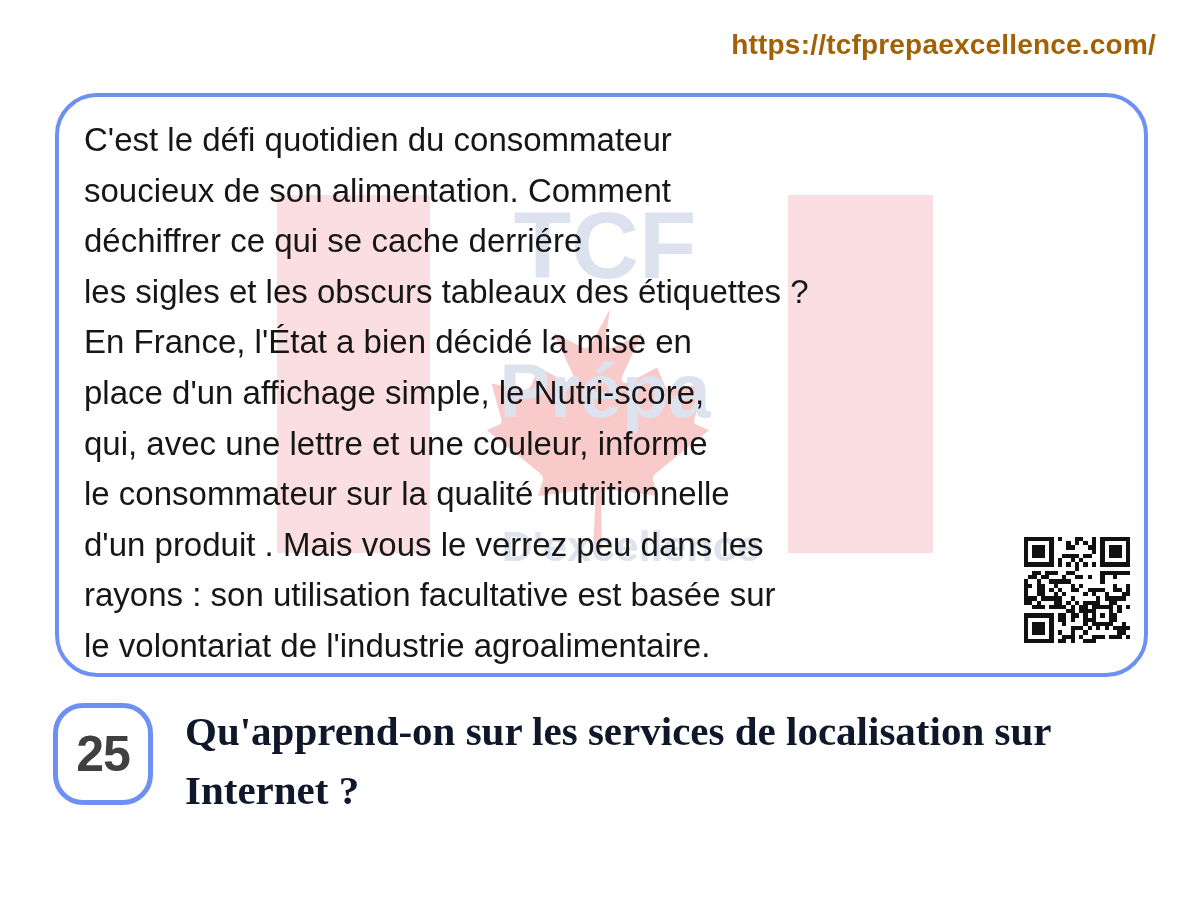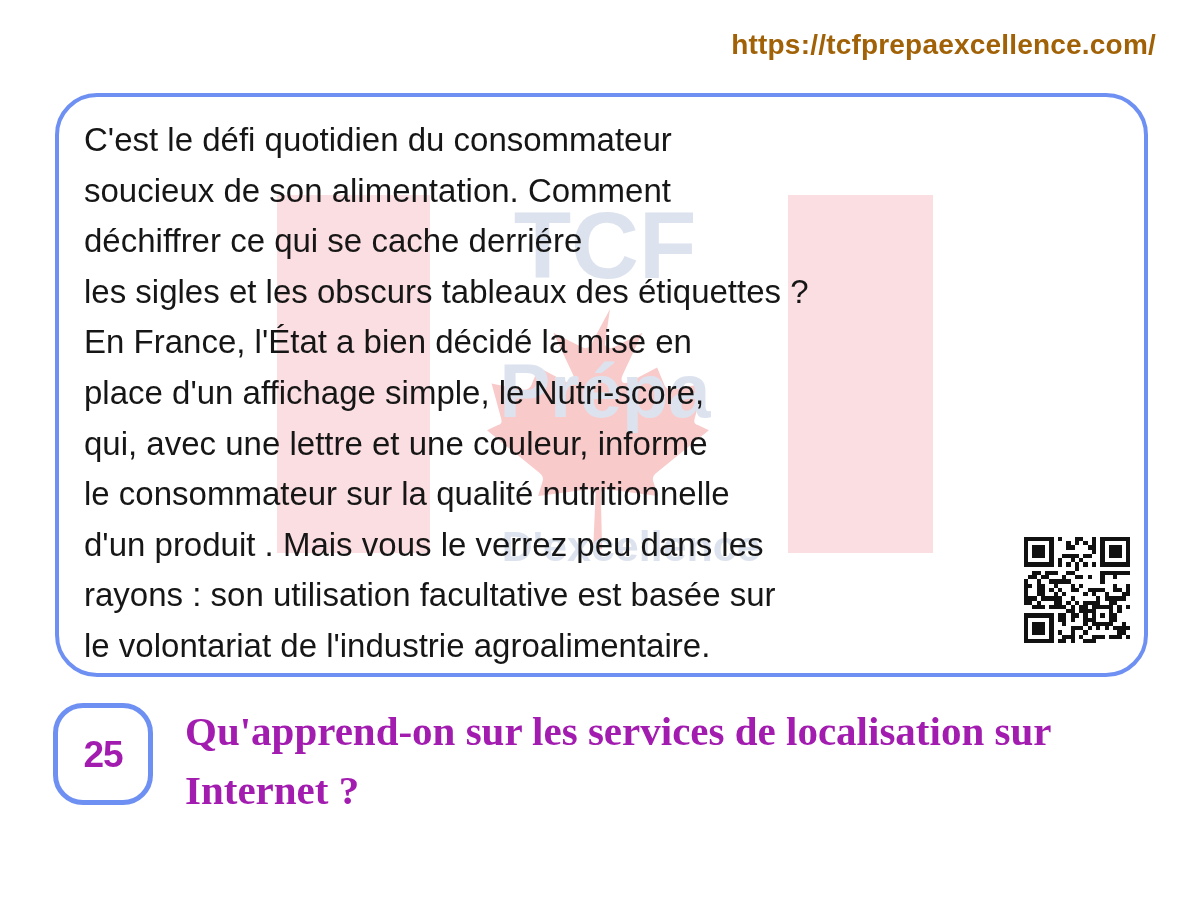--- a/index.html
+++ b/index.html
@@ -64,27 +64,27 @@
   }
   .qr svg{display:block;width:106px;height:106px;shape-rendering:crispEdges;}
 
   
   .q-badge{
     position:absolute;left:53px;top:703px;width:100px;height:102px;
     border:5px solid var(--accent);border-radius:30px;background:#fff;
     display:flex;align-items:center;justify-content:center;
   }
   .q-number{
-    font-size:37px;font-weight:700;color:#a21caf;line-height:1;
+    font-size:50px;font-weight:700;color:#404040;line-height:1;
     letter-spacing:-1px;
   }
   .q-text{
     position:absolute;left:185px;top:702px;width:990px;
     font-family:"Liberation Serif","DejaVu Serif",serif;
-    font-size:41px;line-height:59px;font-weight:700;color:#a21caf;
+    font-size:41px;line-height:59px;font-weight:700;color:#0f172a;
     white-space:pre-line;
   }
 </style>
 </head>
 <body>
 
 <div class="site-url">https://tcfprepaexcellence.com/</div>
 
 <div class="passage-card">
 

